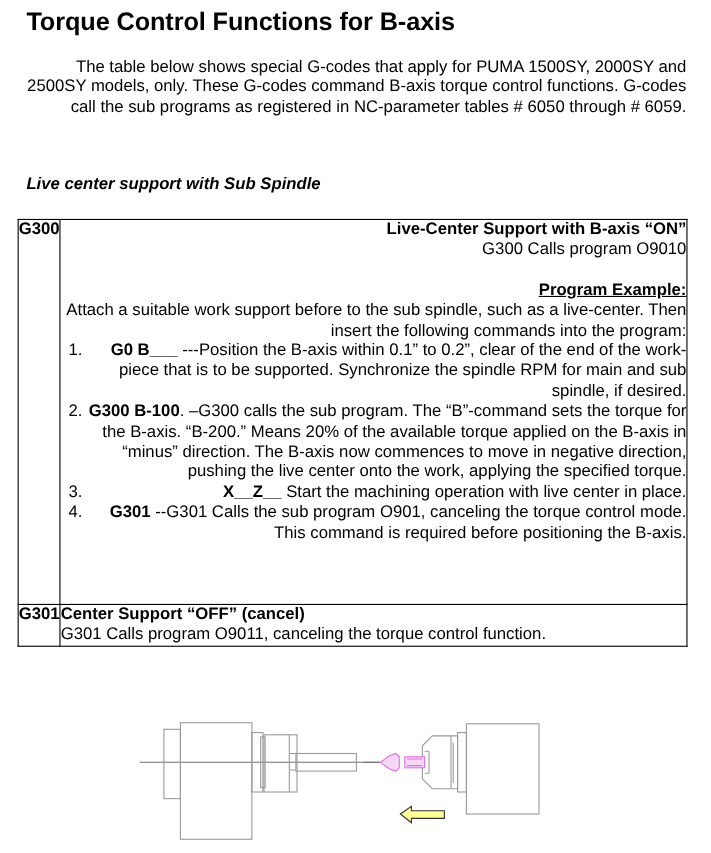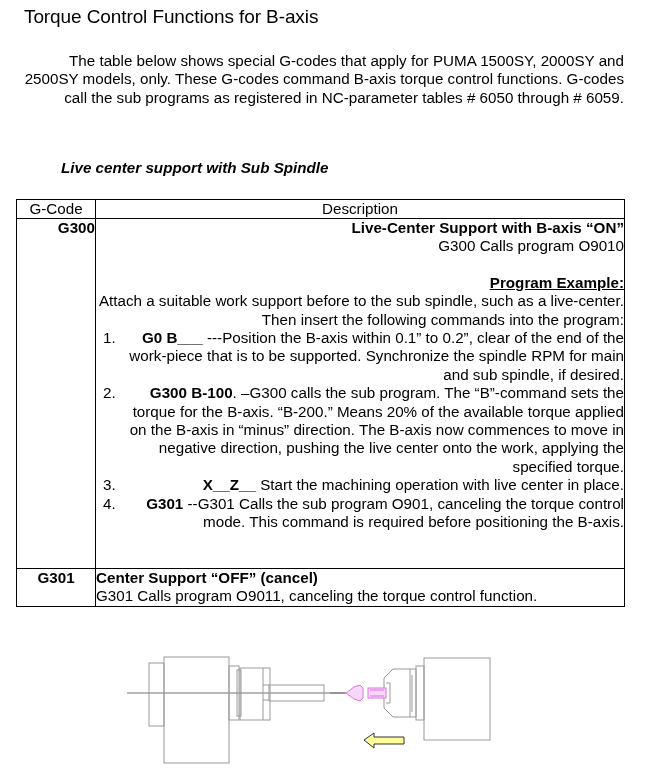--- a/index.html
+++ b/index.html
@@ -2,29 +2,29 @@
 <html><head>
 <meta charset="utf-8">
 <style>
   html, body { margin: 0; padding: 0; background: #ffffff; }
   body {
     width: 646px; height: 775px; position: relative; overflow: hidden;
     font-family: "Liberation Sans", sans-serif; color: #000;
   }
   .title {
     position: absolute; left: 24px; top: 6px;
-    font-size: 19px; font-weight: normal; letter-spacing: -0.1px;
+    font-size: 23px; font-weight: bold; letter-spacing: -0.1px;
   }
   .intro {
     position: absolute; left: 24px; top: 52px; width: 600px;
     font-size: 15.2px; line-height: 18.4px; text-align: right;
   }
   .subtitle {
     position: absolute; left: 24px; top: 159px;
-    font-size: 15.2px; font-weight: bold; font-style: italic; margin-left: 37px;
+    font-size: 15.2px; font-weight: bold; font-style: italic;
   }
   table.gtable {
     position: absolute; left: 16px; top: 199px; width: 609px;
     border-collapse: collapse; font-size: 15.2px; line-height: 18.4px;
   }
   table.gtable th, table.gtable td {
     border: 1.3px solid #000; padding: 0; vertical-align: top;
   }
   table.gtable th { font-weight: normal; height: 18px; line-height: 17px; }
   .col-code { width: 78px; text-align: center; }
@@ -41,24 +41,20 @@
 </style>
 </head>
 <body>
 
 <div class="title">Torque Control Functions for B-axis</div>
 <div class="intro">The table below shows special G-codes that apply for PUMA 1500SY, 2000SY and 2500SY models, only. These G-codes command B-axis torque control functions. G-codes call the sub programs as registered in NC-parameter tables # 6050 through # 6059.</div>
 <div class="subtitle">Live center support with Sub Spindle</div>
 
 <table class="gtable">
   <tbody>
-      <tr>
-    <th class="col-code">G-Code</th>
-    <th>Description</th>
-  </tr>
   <tr class="row-g300">
     <td class="code-cell">G300</td>
     <td class="desc-cell">
       <div class="bold">Live-Center Support with B-axis “ON”</div>
       <div>G300 Calls program O9010</div>
       <div class="gap"></div>
       <div class="bold underline">Program Example:</div>
       <div>Attach a suitable work support before to the sub spindle, such as a live-center. Then insert the following commands into the program:</div>
       <ol class="steps">
         <li><span class="bold">G0 B___</span><span> ---Position the B-axis within 0.1” to 0.2”, clear of the end of the work-piece that is to be supported. Synchronize the spindle RPM for main and sub spindle, if desired.</span></li>

